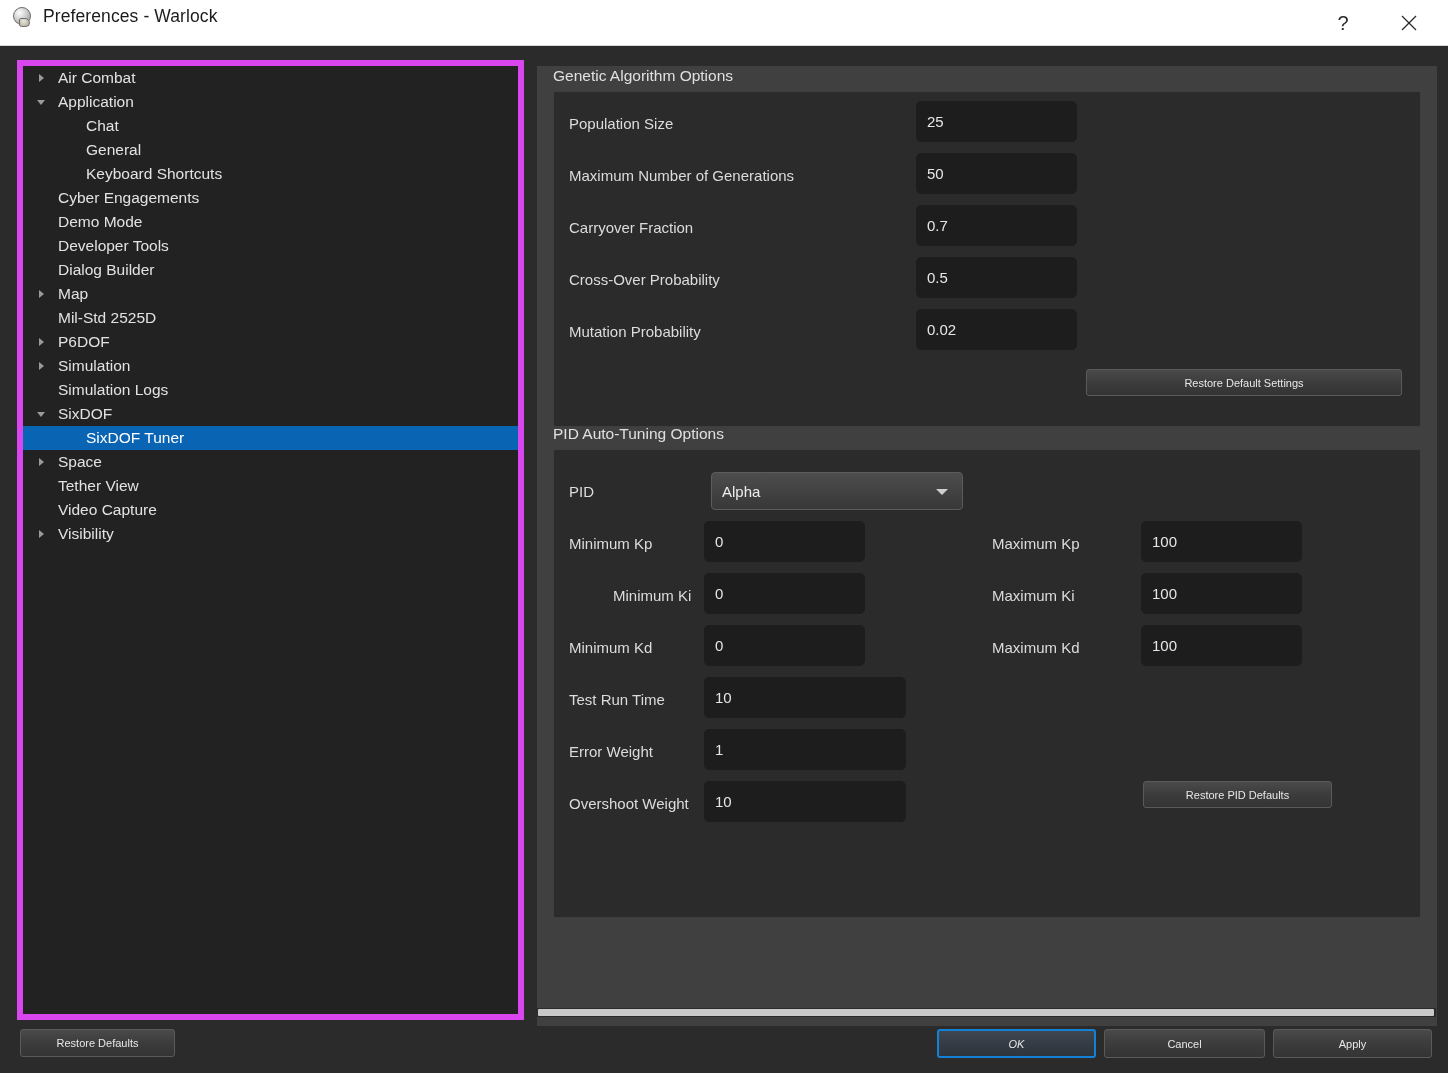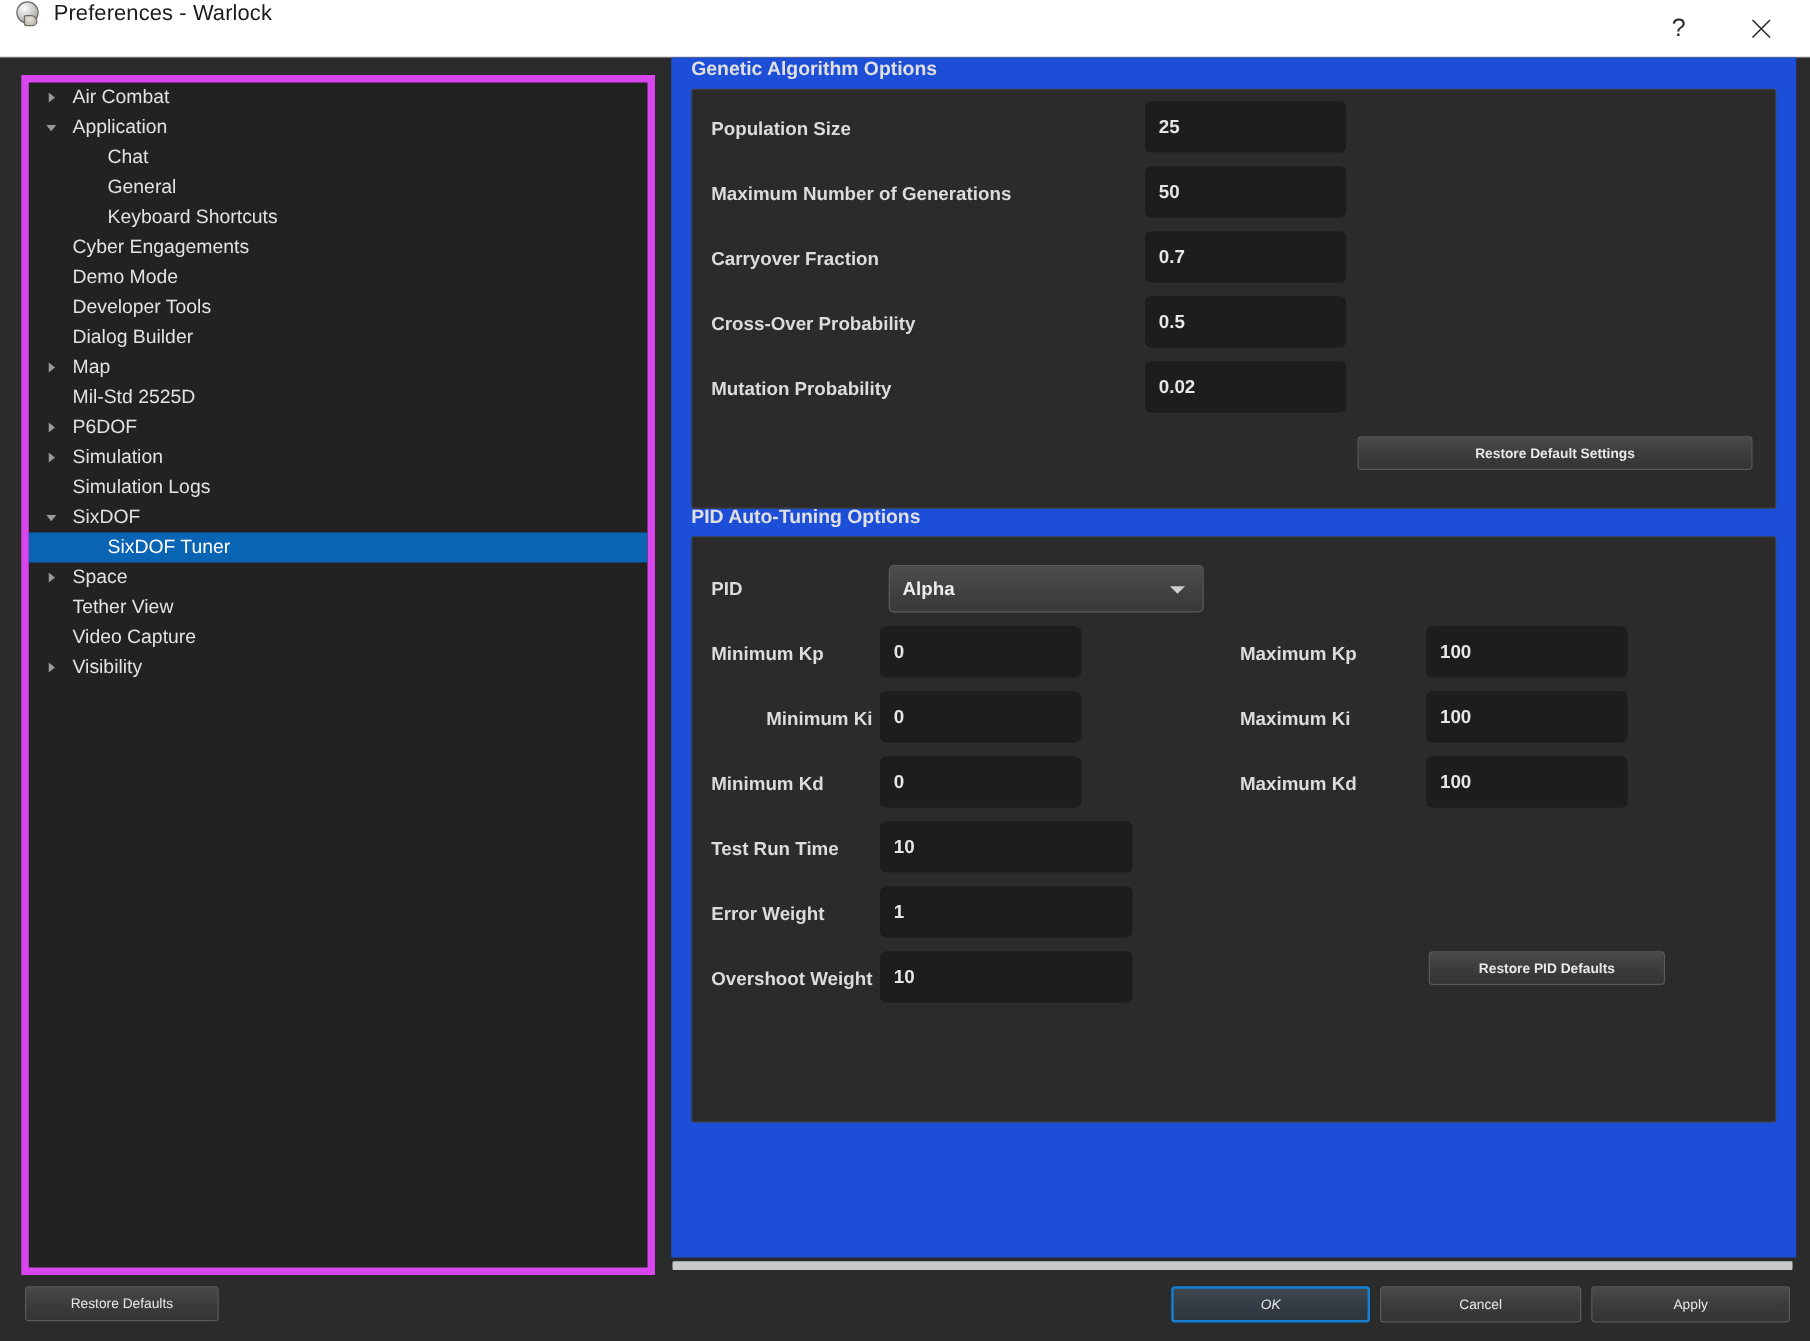--- a/index.html
+++ b/index.html
@@ -12,21 +12,21 @@
   }
 
   
   #titlebar {
     position: absolute; left: 0; top: 0; width: 1448px; height: 46px;
     background: #ffffff;
     border-bottom: 1px solid #d8d8d8;
   }
   #titlebar-left {
     position: absolute; left: 12px; top: 0; height: 33px;
-    display: flex; gap: 9px;
+    display: flex; align-items: center; gap: 9px;
   }
   .app-icon {
     width: 22px; height: 22px; position: relative;
   }
   .app-icon .skull {
     position: absolute; left: 1px; top: 1px; width: 18px; height: 18px;
     border-radius: 50%;
     background: radial-gradient(circle at 35% 30%, #fdfdfd 0%, #cfcfcf 45%, #8d8b86 100%);
     border: 1px solid #6e6c68;
   }
@@ -84,24 +84,23 @@
   .tree-label {
     font-size: 15.5px; color: #e2e2e2; line-height: 24px;
   }
   .tree-item.lvl0 .tree-label { margin-left: 35px; }
   .tree-item.lvl1 .tree-label { margin-left: 63px; }
   .tree-item.selected { background: #0a64b4; }
   .tree-item.selected .tree-label { color: #ffffff; }
 
   
   #right-panel {
-    position: absolute; left: 537px; top: 0; width: 900px; height: 960px;
-    background: #1d4ed8;
+    position: absolute; left: 537px; top: 20px; width: 900px; height: 960px;
+    background: #404040;
     overflow: hidden;
-    font-weight: bold;
   }
   .group-title {
     position: absolute; font-size: 15.5px; color: #e0e0e0;
   }
   .groupbox {
     position: absolute;
     border: 1px solid #3e3e3e;
     border-radius: 2px;
     background: #2b2b2b;
   }

